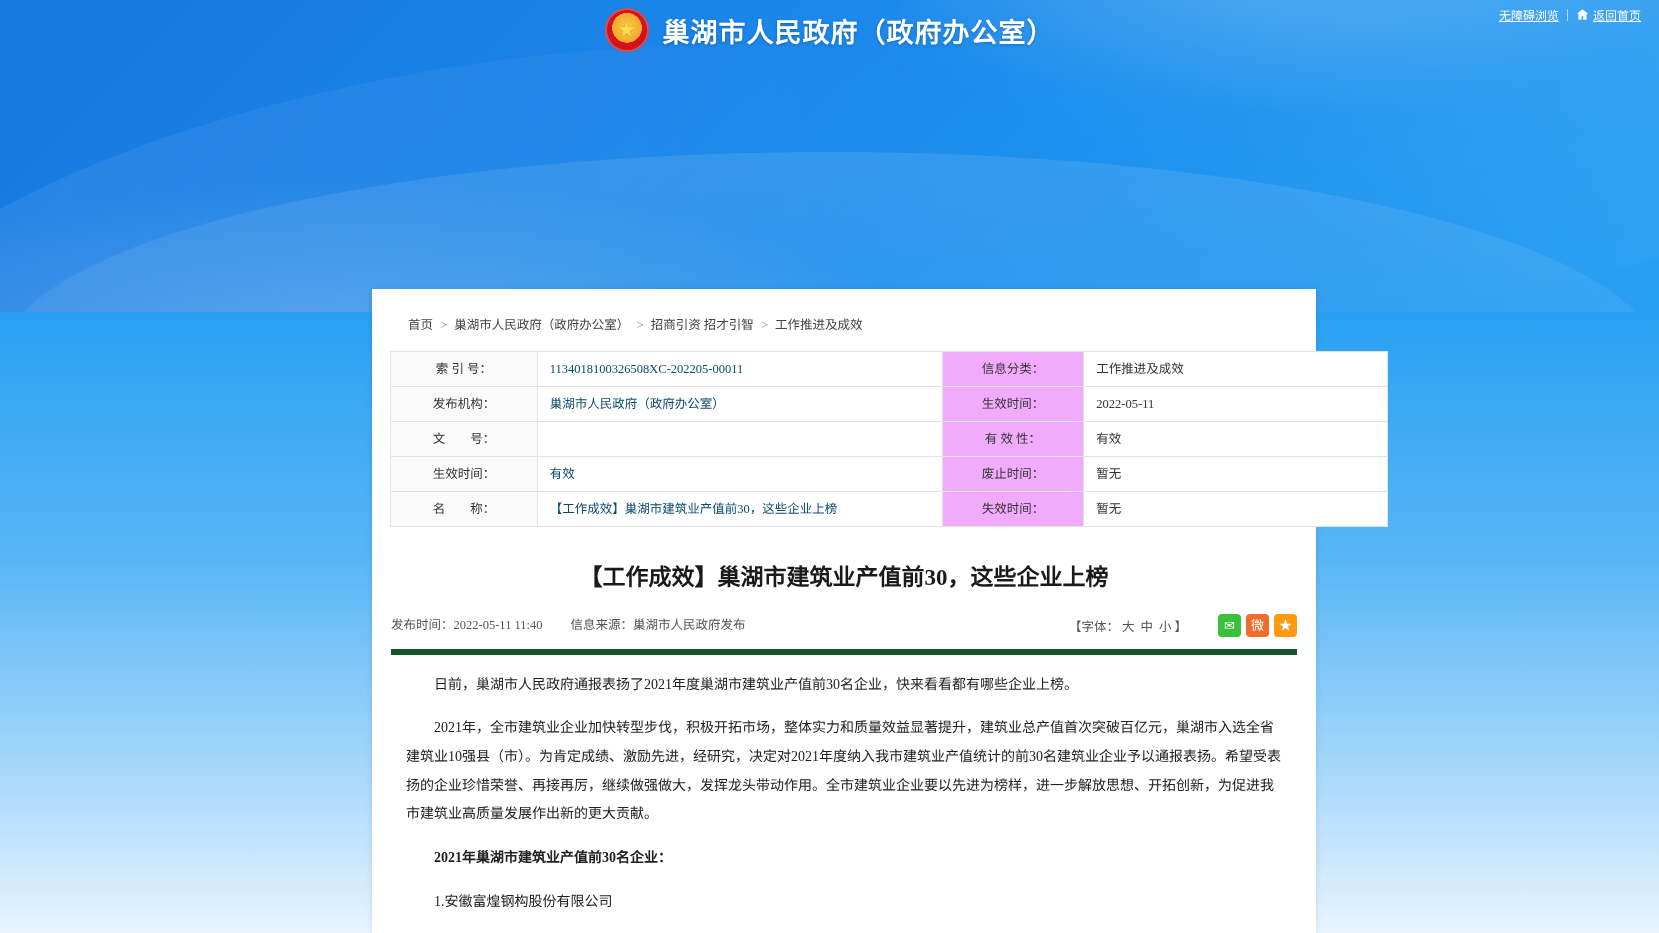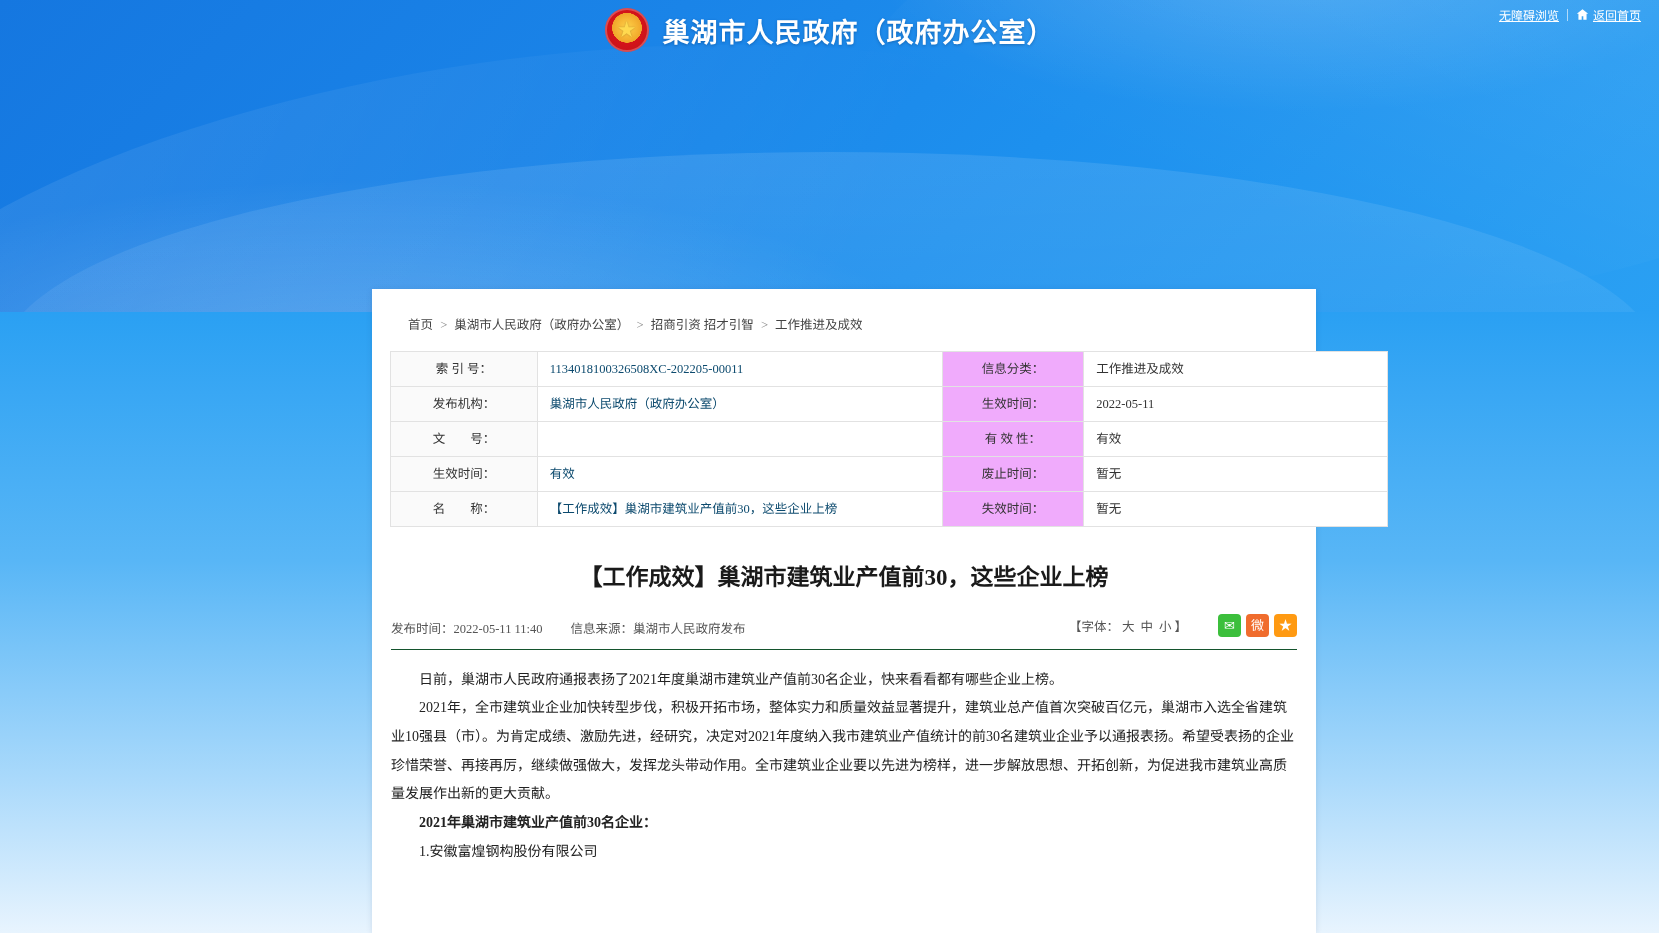--- a/index.html
+++ b/index.html
@@ -232,27 +232,27 @@
     text-align: center;
     font-size: 23px;
     font-weight: bold;
     color: #1a1a1a;
     margin: 34px 0 0;
     padding: 0 40px;
     line-height: 1.5;
   }
   .meta-row {
     display: flex;
-    align-items: flex-end;
+    align-items: flex-start;
     justify-content: space-between;
     margin: 18px auto 0;
     width: 906px;
     font-size: 12.5px;
     color: #555;
-    border-bottom: 1px solid #14532d;
+    border-bottom: 6px solid #14532d;
     padding-bottom: 12px;
   }
   .meta-left {
     display: flex;
     gap: 28px;
     align-items: center;
   }
   .meta-right {
     display: flex;
     align-items: center;
@@ -287,21 +287,21 @@
   .sh-star   { background: #ff9a12; }
 
   .body-text {
     width: 906px;
     margin: 16px auto 0;
     font-size: 14px;
     color: #222;
     line-height: 2.05;
   }
   .body-text p {
-    margin: 0;
+    margin: 15px;
     text-indent: 2em;
   }
   .body-text p.bold {
     font-weight: bold;
     text-indent: 2em;
   }
   .body-text p.item {
     text-indent: 2em;
   }
 </style>

